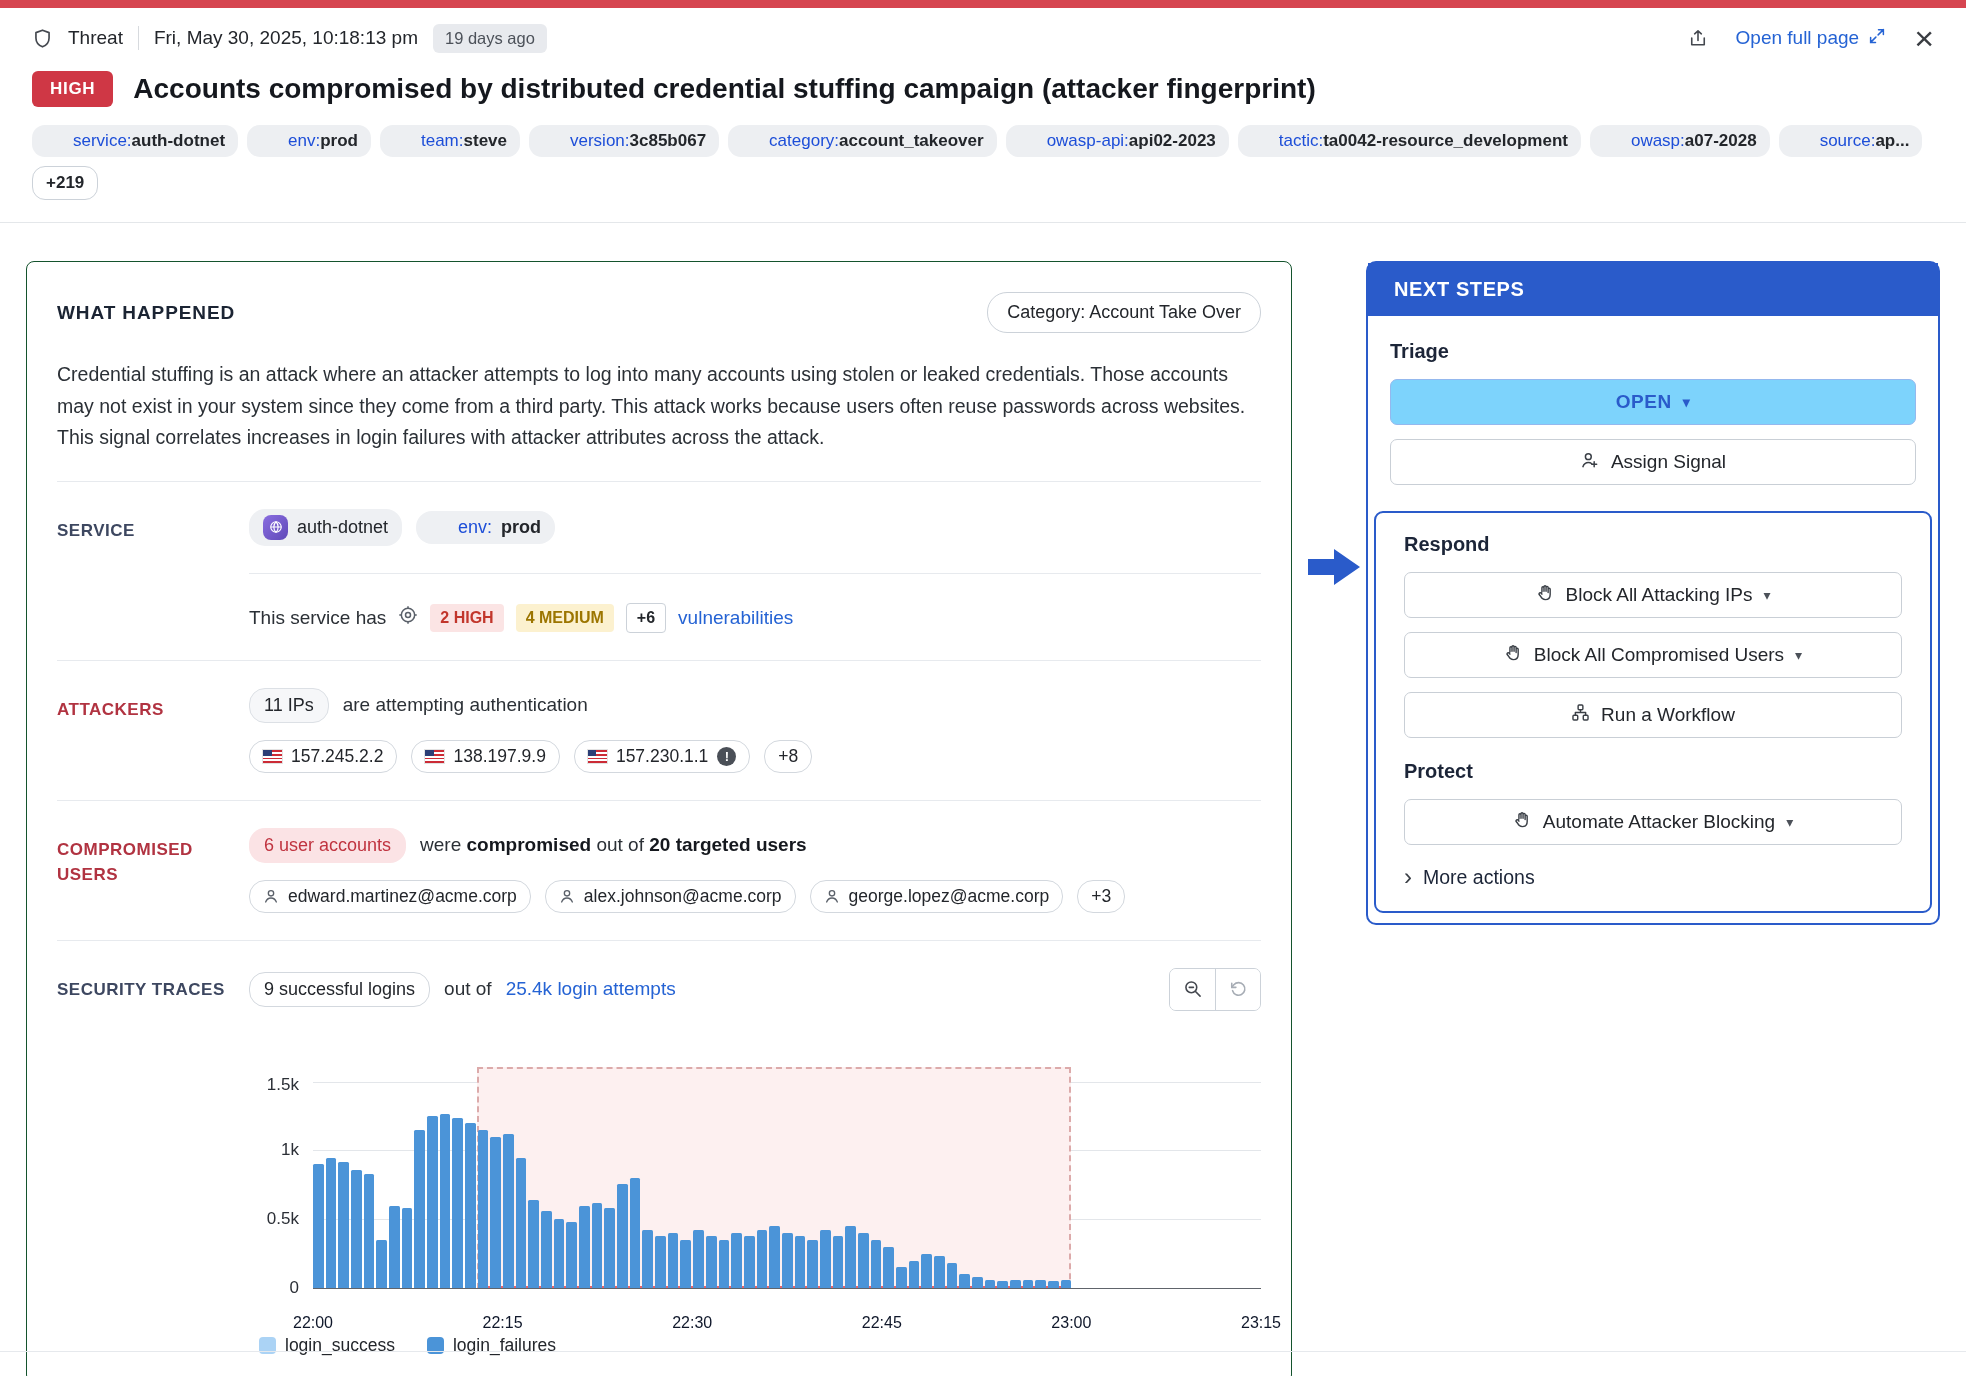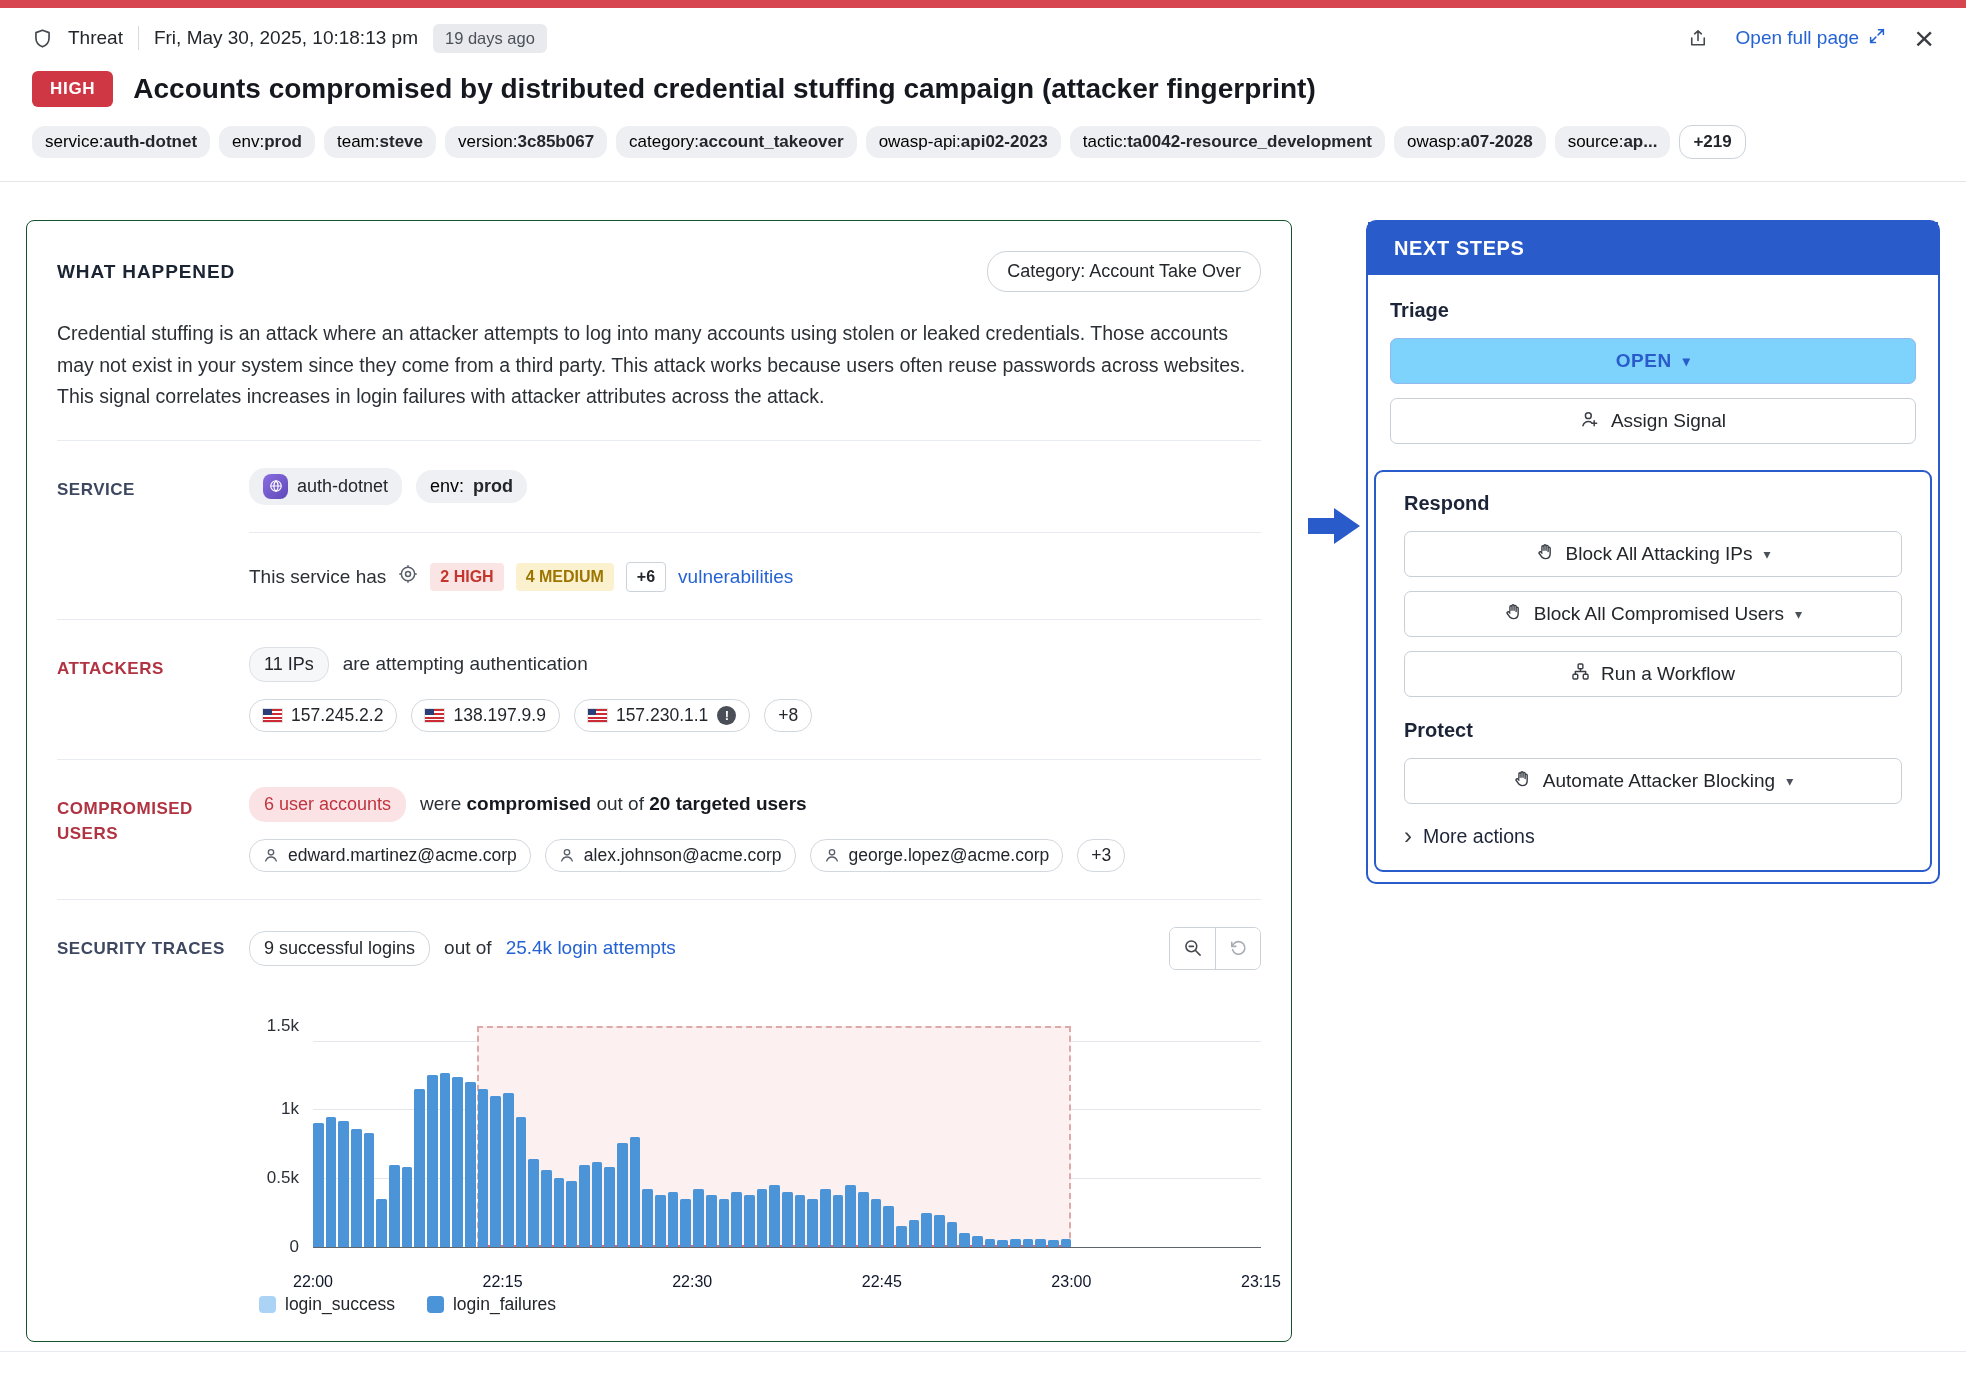--- a/index.html
+++ b/index.html
@@ -19,21 +19,21 @@
   .open-link { color:#2563d4; font-size:19px; display:flex; gap:9px; align-items:center; cursor:pointer; text-decoration:none; }
   .close { font-size:34px; color:#3a3d42; line-height:1; cursor:pointer; }
   .iconbtn { display:flex; align-items:center; cursor:pointer; }
 
   
   .title-row { display:flex; align-items:center; gap:20px; padding:8px 32px 0; }
   .sev-badge { background:#cf3745; color:#fff; font-weight:bold; font-size:17px; letter-spacing:.7px; padding:8px 18px; border-radius:6px; }
   h1 { font-size:28px; margin:0; font-weight:bold; color:#15181e; }
   .tags-row { display:flex; flex-wrap:wrap; gap:9px; padding:18px 32px 0; align-items:center; }
   .tag { background:#edeff2; border-radius:13px; padding:6px 13px; font-size:17px; color:#23262b; display:inline-flex; white-space:nowrap; }
-  .tag-key { color:#000000; }
+  .tag-key { color:#1d4ed8;margin-left:28px; }
   .tag-val { font-weight:600; }
   .tag.overflow { background:#fff; border:1px solid #ccd2d9; font-weight:600; }
   .hr { border:0; border-top:1px solid #e4e7ea; margin:22px 0 0; }
 
   
   .content { position:relative; display:flex; align-items:flex-start; padding:38px 0 0 26px; }
   .card { width:1266px; border:1px solid #14532d; border-radius:8px; padding:30px 30px 26px; min-height:1104px; background:#fff; }
 
   .card-head { display:flex; justify-content:space-between; align-items:center; }
   .card-head h2 { font-size:19px; letter-spacing:.9px; color:#1b2433; margin:0; font-weight:bold; }
@@ -352,21 +352,21 @@
         </div>
       </div>
     </div>
 
     <div class="chart">
       <div class="chart-row">
         <div class="ygutter" id="ylabels">
             <div class="ylabel" style="bottom: -9px;">0</div>
             <div class="ylabel" style="bottom: 59.6667px;">0.5k</div>
             <div class="ylabel" style="bottom: 128.333px;">1k</div>
-            <div class="ylabel" style="bottom: 212px;">1.5k</div>
+            <div class="ylabel" style="bottom: 194px;">1.5k</div>
           </div>
         <div class="plot" id="plot">
           <div id="gridlines">
               <div class="gridline" style="bottom: 68.6667px;"></div>
               <div class="gridline" style="bottom: 137.333px;"></div>
               <div class="gridline" style="bottom: 206px;"></div>
             </div>
           <div class="highlight" id="chart-highlight" style="left: 17.3333%; width: 62.6667%; background: rgb(253, 240, 240); border-width: 2px 2px 3px; border-style: dashed dashed solid; border-color: rgb(220, 170, 170) rgb(220, 170, 170) rgb(226, 98, 108); border-image: initial;"></div>
           <div class="bars" id="bars" style="width: 80%;">
               <div class="bar" style="background: rgb(75, 148, 216); height: 124px;"></div>

